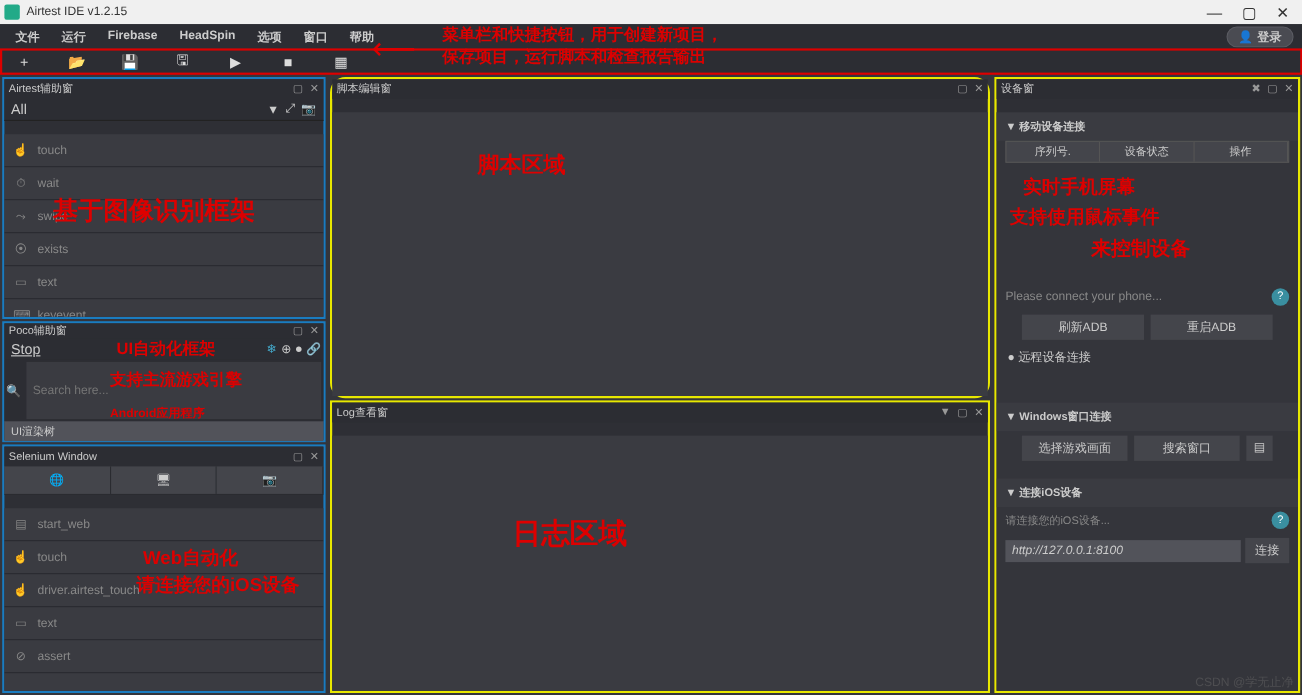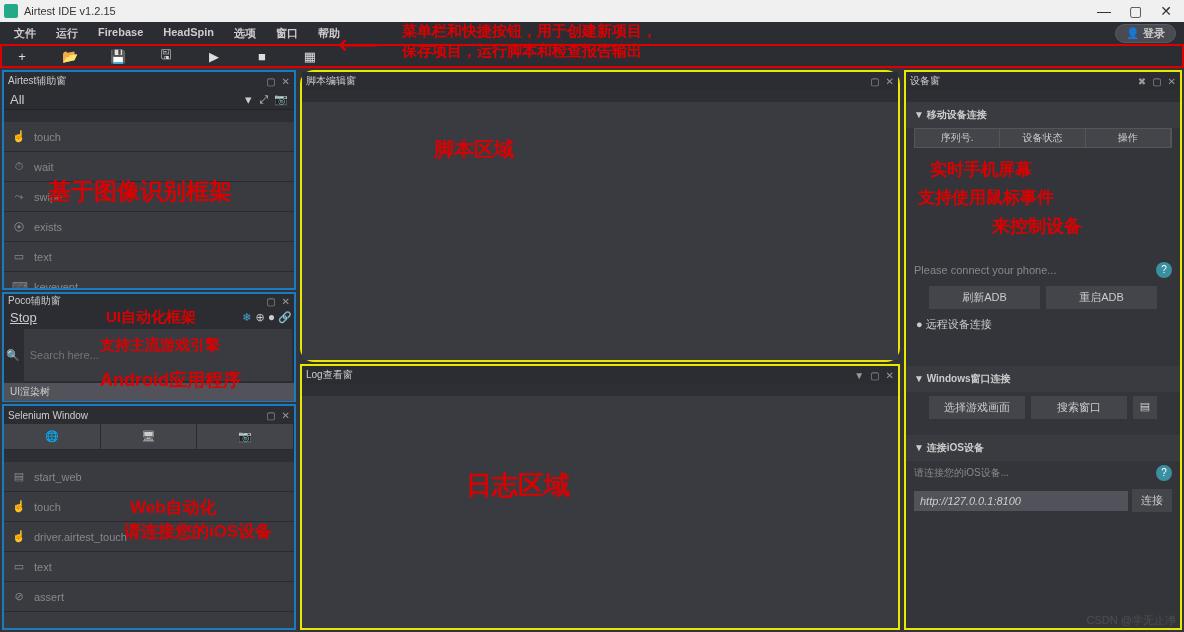--- a/index.html
+++ b/index.html
@@ -266,21 +266,21 @@
     </div>
   </div>
 </div>
 
 <div class="arrow" style="top:28px;left:338px;">⟵</div>
 <div class="annot" style="top:22px;left:402px;font-size:15px;">菜单栏和快捷按钮，用于创建新项目，</div>
 <div class="annot" style="top:42px;left:402px;font-size:15px;">保存项目，运行脚本和检查报告输出</div>
 <div class="annot" style="top:132px;left:48px;font-size:23px;margin-top:44px;">基于图像识别框架</div>
 <div class="annot" style="top:308px;left:106px;font-size:15px;">UI自动化框架</div>
 <div class="annot" style="top:336px;left:100px;font-size:15px;">支持主流游戏引擎</div>
-<div class="annot" style="top:368px;left:100px;font-size:18px;">Android应用程序</div>
+<div class="annot" style="top:368px;left:100px;font-size:11px;">Android应用程序</div>
 <div class="annot" style="top:496px;left:130px;font-size:17px;">Web自动化</div>
 <div class="annot" style="top:520px;left:124px;font-size:17px;">请连接您的iOS设备</div>
 <div class="annot" style="top:136px;left:434px;font-size:20px;">脚本区域</div>
 <div class="annot" style="top:468px;left:466px;font-size:26px;">日志区域</div>
 <div class="annot" style="top:158px;left:930px;font-size:17px;">实时手机屏幕</div>
 <div class="annot" style="top:186px;left:918px;font-size:17px;">支持使用鼠标事件</div>
 <div class="annot" style="top:214px;left:980px;font-size:18px;margin-left:12px;">来控制设备</div>
 
 <div class="watermark">CSDN @学无止净</div>
 

